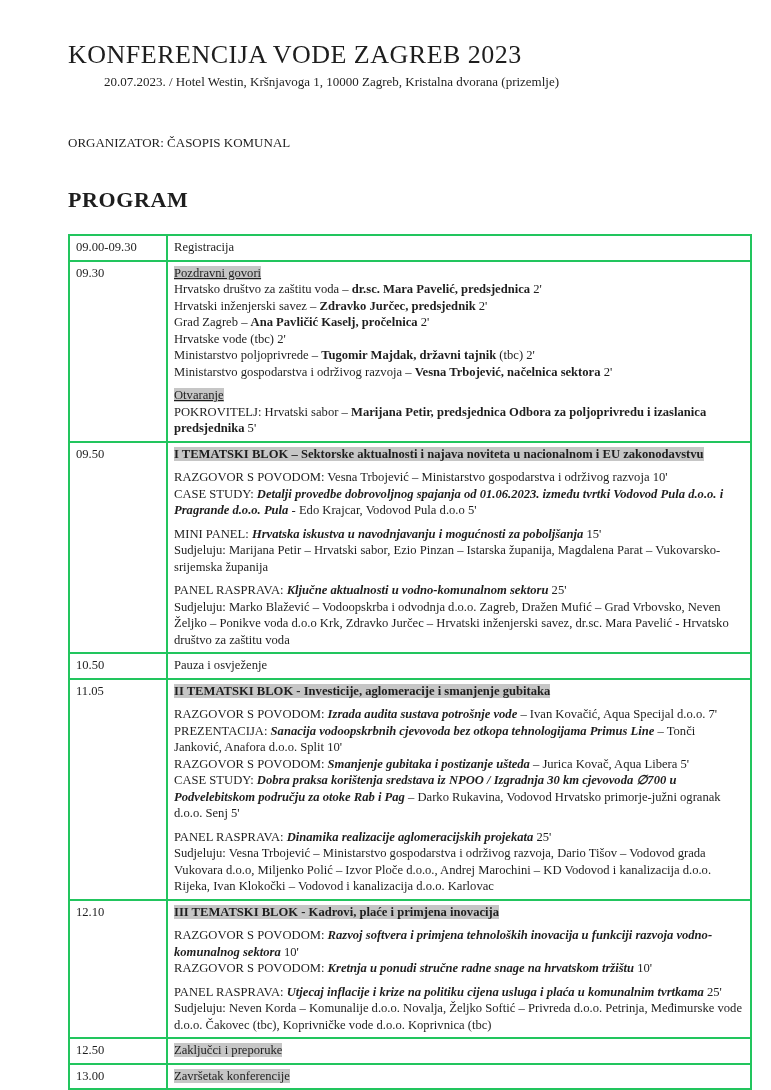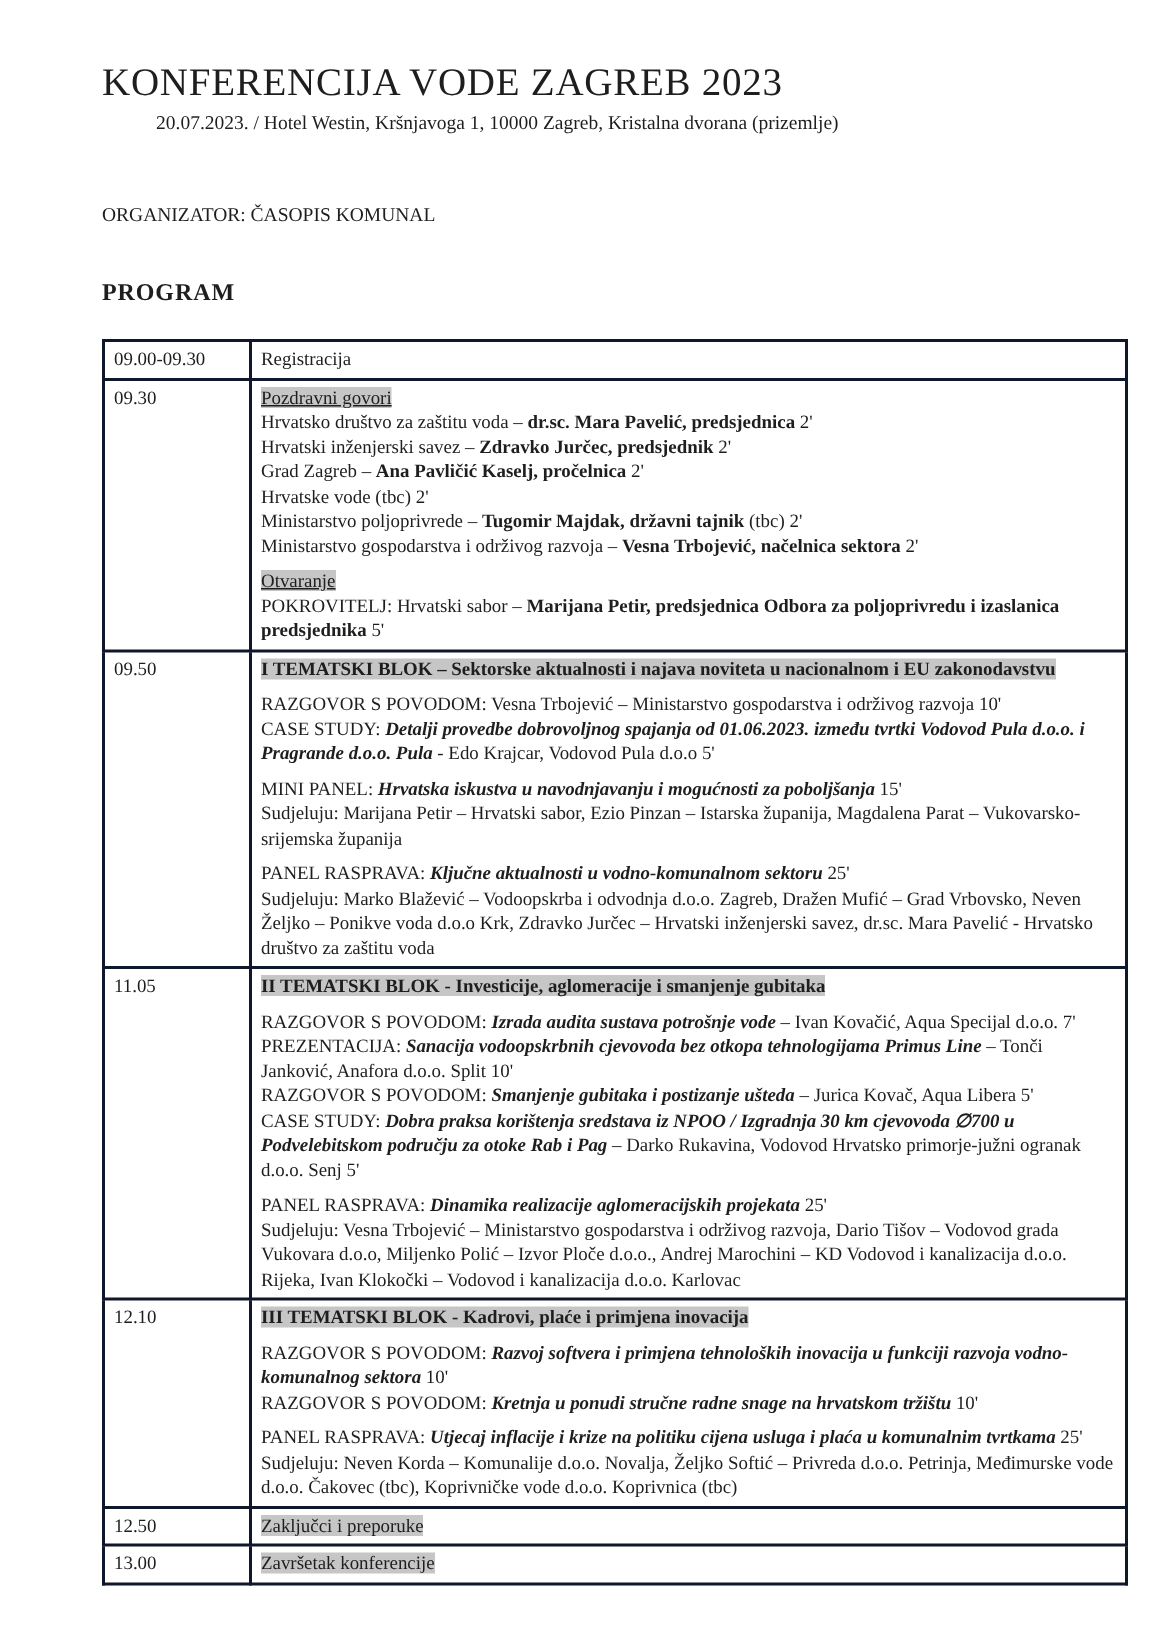--- a/index.html
+++ b/index.html
@@ -28,33 +28,33 @@
     line-height:17px;
     margin-top:3px;
     margin-left:36px;
   }
   .doc-org{
     font-size:13px;
     line-height:17px;
     margin-top:44px;
   }
   .program-heading{
-    font-size:16px;
+    font-size:22px;
     font-weight:700;
     letter-spacing:0.6px;
     margin-top:36px;
   }
   table.program{
     margin-top:21px;
     width:684px;
     border-collapse:collapse;
     table-layout:fixed;
   }
   table.program td{
-    border:2px solid #0f172a;
+    border:2px solid #22c55e;
     vertical-align:top;
     font-size:12.6px;
     line-height:16.5px;
     padding:3px 8px 4px 6px;
   }
   td.time{width:82px;}
   .para.gap{margin-top:7px;}
   .line{min-height:16.5px;}
   .b{font-weight:700;}
   .bi{font-weight:700;font-style:italic;}
@@ -115,20 +115,28 @@
               <div class="line"><span>MINI PANEL: </span><span class="bi">Hrvatska iskustva u navodnjavanju i mogućnosti za poboljšanja</span><span> 15'</span></div>
               <div class="line"><span>Sudjeluju: Marijana Petir – Hrvatski sabor, Ezio Pinzan – Istarska županija, Magdalena Parat – Vukovarsko-srijemska županija</span></div>
             </div>
             <div class="para gap">
               <div class="line"><span>PANEL RASPRAVA: </span><span class="bi">Ključne aktualnosti u vodno-komunalnom sektoru</span><span> 25'</span></div>
               <div class="line"><span>Sudjeluju: Marko Blažević – Vodoopskrba i odvodnja d.o.o. Zagreb, Dražen Mufić – Grad Vrbovsko, Neven Željko – Ponikve voda d.o.o Krk, Zdravko Jurčec – Hrvatski inženjerski savez, dr.sc. Mara Pavelić - Hrvatsko društvo za zaštitu voda</span></div>
             </div>
           </td>
         </tr>
         <tr>
+          <td class="time">10.50</td>
+          <td class="content">
+            <div class="para">
+              <div class="line"><span>Pauza i osvježenje</span></div>
+            </div>
+          </td>
+        </tr>
+        <tr>
           <td class="time">11.05</td>
           <td class="content">
             <div class="para">
               <div class="line"><span class="b hl">II TEMATSKI BLOK - Investicije, aglomeracije i smanjenje gubitaka</span></div>
             </div>
             <div class="para gap">
               <div class="line"><span>RAZGOVOR S POVODOM: </span><span class="bi">Izrada audita sustava potrošnje vode</span><span> – Ivan Kovačić, Aqua Specijal d.o.o. 7'</span></div>
               <div class="line"><span>PREZENTACIJA: </span><span class="bi">Sanacija vodoopskrbnih cjevovoda bez otkopa tehnologijama Primus Line</span><span> – Tonči Janković, Anafora d.o.o. Split 10'</span></div>
               <div class="line"><span>RAZGOVOR S POVODOM: </span><span class="bi">Smanjenje gubitaka i postizanje ušteda</span><span> – Jurica Kovač, Aqua Libera 5'</span></div>
               <div class="line"><span>CASE STUDY: </span><span class="bi">Dobra praksa korištenja sredstava iz NPOO / Izgradnja 30 km cjevovoda ∅700 u Podvelebitskom području za otoke Rab i Pag</span><span> – Darko Rukavina, Vodovod Hrvatsko primorje-južni ogranak d.o.o. Senj 5'</span></div>

